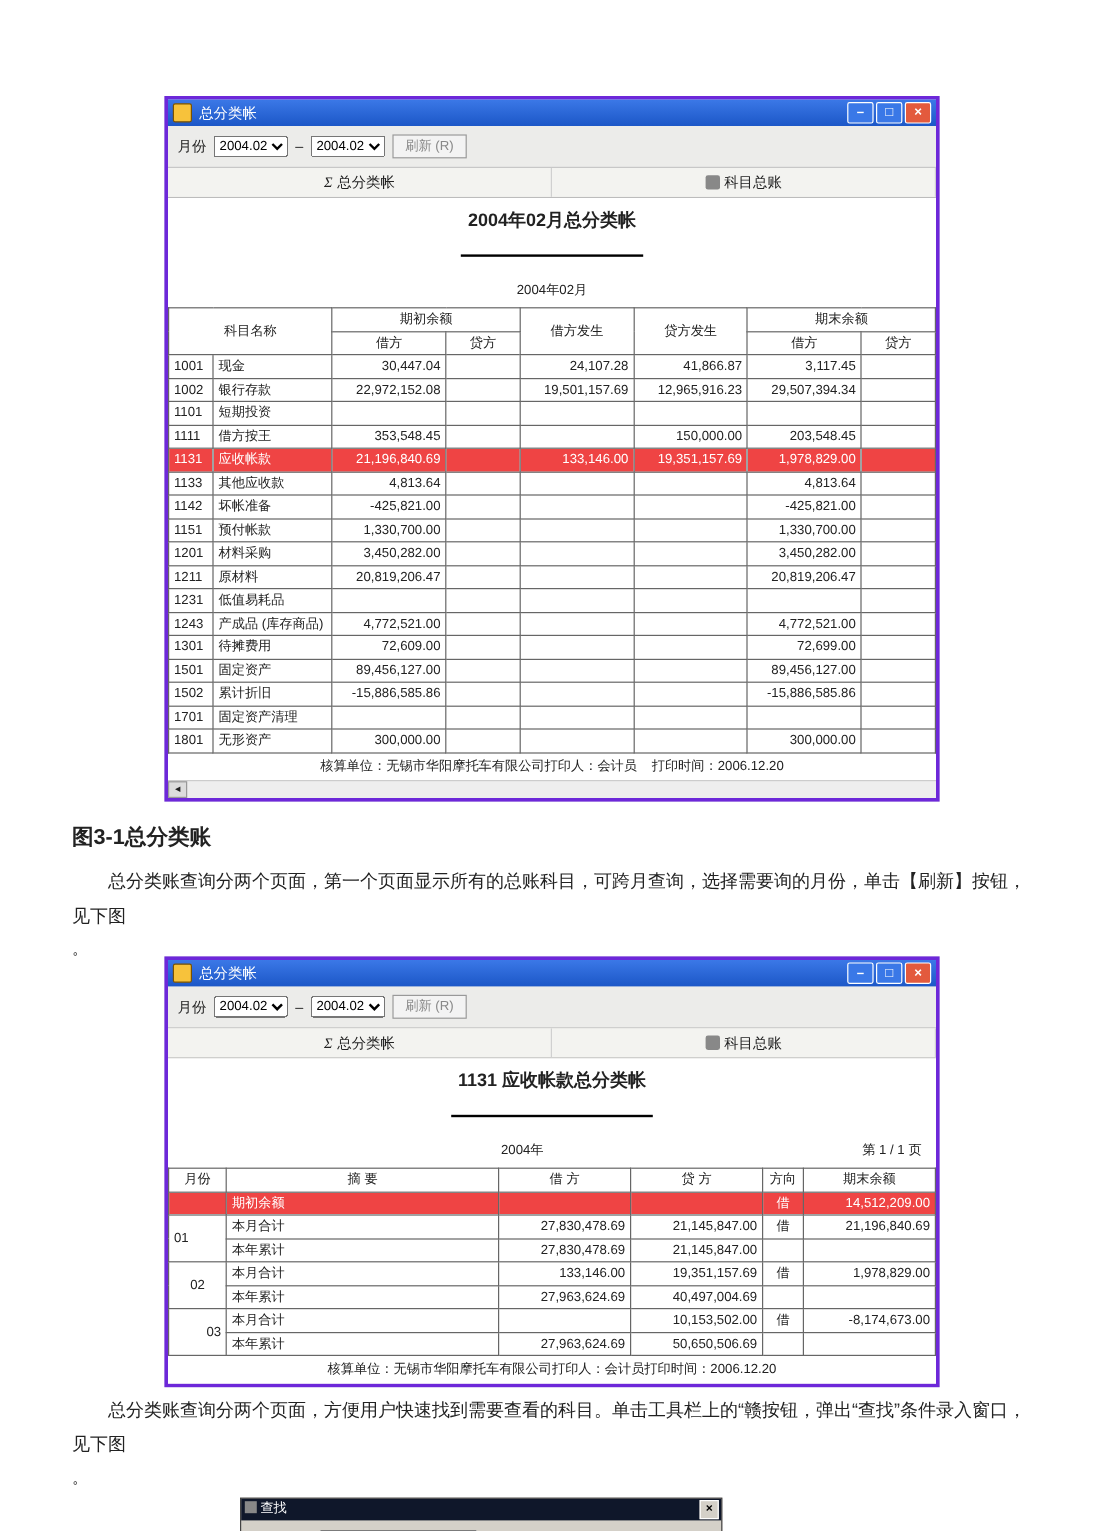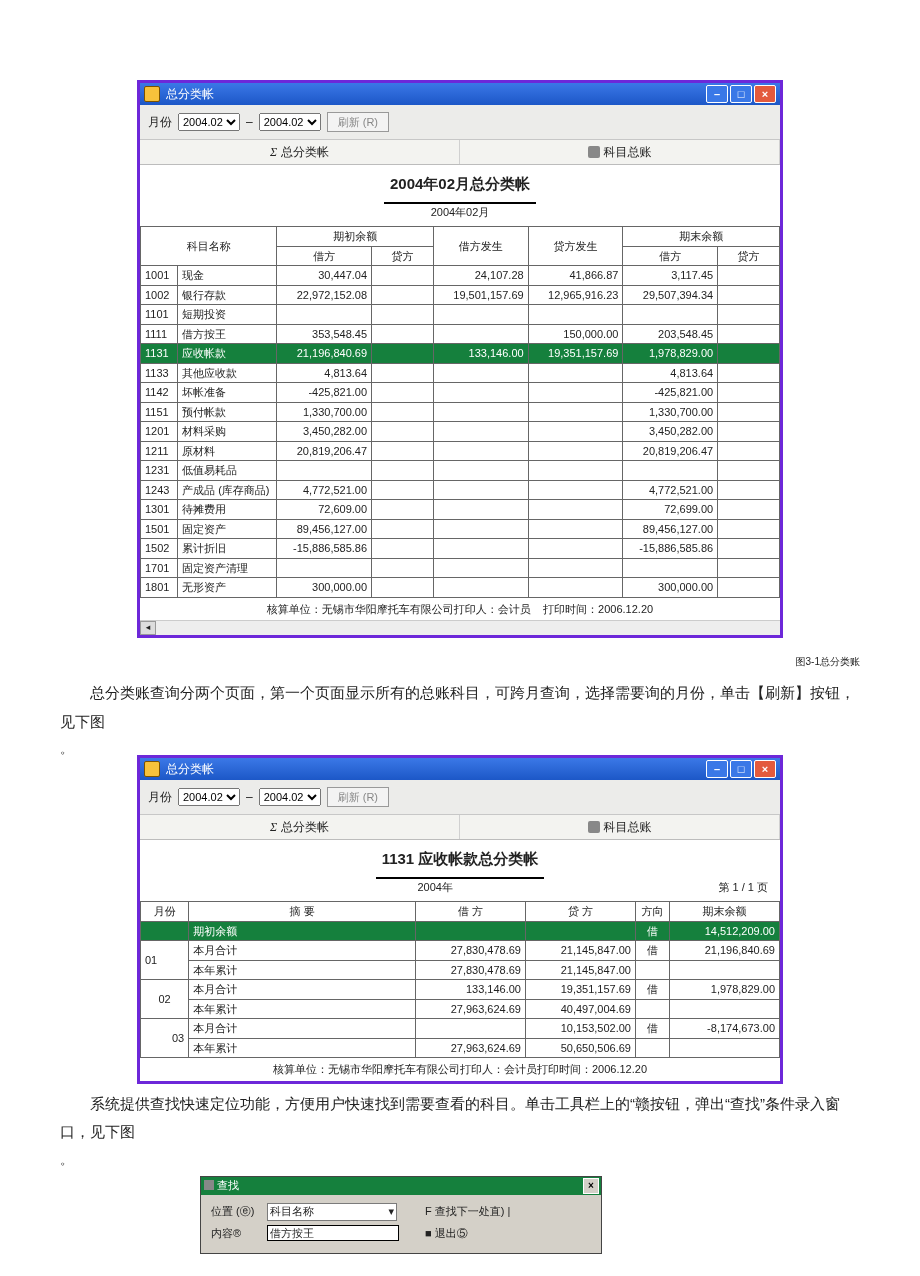--- a/index.html
+++ b/index.html
@@ -15,36 +15,36 @@
 .winbtn.max{background:#3A78E7}
 .winbtn.close{background:#E35A3D}
 .toolbar{height:28px;display:flex;align-items:center;gap:6px;padding:3px 8px;border-bottom:1px solid #c7c7c7;font-size:12px}
 .toolbar select{font-size:11px;height:18px}
 .toolbar .btn{border:1px solid #999;background:#f3f3f3;padding:1px 10px;font-size:11px;color:#888}
 .tabbar{display:flex;height:24px;border-bottom:1px solid #bcbcbc;font-size:12px}
 .tab{flex:1;display:flex;align-items:center;justify-content:center;gap:4px;border-right:1px solid #d0d0d0;background:#f3f3f0}
 .tab .sig{font-family:"Times New Roman",serif;font-style:italic}
 .tab .ticon2{display:inline-block;width:12px;height:12px;background:#888;border-radius:2px}
 .content{background:#fff;border:0;padding:6px 0 0 0}
-.rpt-title{text-align:center;font-weight:bold;font-size:15px;border-bottom:2px solid #000;display:table;margin:2px auto 0 auto;padding:0 6px 6px 6px}
+.rpt-title{text-align:center;font-weight:bold;font-size:15px;border-bottom:2px solid #000;display:table;margin:2px auto 20px auto;padding:0 6px 16px 6px}
 .rpt-sub{text-align:center;font-size:11px;margin-bottom:6px}
 table.grid{border-collapse:collapse;width:100%;font-size:11px}
 table.grid th,table.grid td{border:1px solid #666;padding:1px 4px;white-space:nowrap;overflow:hidden}
 table.grid th{font-weight:normal;text-align:center;background:#fff}
 td.rnum{text-align:right}
-tr.sel td{background:#15803d;color:#fff}
+tr.sel td{background:#ef4444;color:#fff}
 .footer{font-size:11px;padding:3px 8px;display:flex;justify-content:center}
 .scrollfoot{height:14px;background:#eee;border-top:1px solid #ccc;position:relative}
 .scrollfoot .arrow{width:14px;height:12px;border:1px solid #999;background:#ddd;display:inline-flex;align-items:center;justify-content:center;font-size:9px;position:absolute;top:0}
-.caption{text-align:right;font-weight:normal;font-size:10px;margin:16px 0 10px 0}
+.caption{text-align:left;font-weight:bold;font-size:18px;margin:16px 0 10px 0}
 .para{font-size:15px;text-indent:2em;margin:6px 0;line-height:1.9}
 .bullet{font-size:13px;line-height:1}
 
 .dialog{width:400px;margin:10px auto 0 140px;border:1px solid #444;background:#D4D0C8;font-size:12px}
-.dlg-title{height:18px;background:#15803d;color:#fff;display:flex;align-items:center;justify-content:space-between;padding:0 2px;font-size:11px}
+.dlg-title{height:18px;background:#0f172a;color:#fff;display:flex;align-items:center;justify-content:space-between;padding:0 2px;font-size:11px}
 .dlg-title .x{width:14px;height:14px;background:#D4D0C8;color:#000;border:1px solid #fff;display:flex;align-items:center;justify-content:center;font-weight:bold;font-size:10px}
 .dlg-body{padding:8px 10px;font-size:11px}
 .dlg-row{display:flex;align-items:flex-start;margin-bottom:4px;gap:8px}
 .dlg-row .lab{width:48px}
 .dropdown{position:relative;width:130px}
 .dropdown .sel{height:16px;border:1px solid #7b7b7b;background:#fff;display:flex;align-items:center;justify-content:space-between;padding:0 2px}
 .dropdown .opts{position:absolute;top:17px;left:0;width:100%;border:1px solid #000;background:#fff}
 .dropdown .opts div{padding:0 2px;line-height:14px}
 .dlg-row .act{flex:1;font-size:11px;padding-left:20px}
 </style>
@@ -409,21 +409,21 @@
           </tbody>
     </table>
     <div class="footer">
       <span>核算单位：无锡市华阳摩托车有限公司</span>
       <span>打印人：会计员</span>
       <span>打印时间：2006.12.20</span>
     </div>
   </div>
 </div>
 
-<p class="para">系统提供查找快速定位功能，方便用户快速找到需要查看的科目。单击工具栏上的“赣按钮，弹出“查找”条件录入窗口，见下图</p>
+<p class="para">总分类账查询分两个页面，方便用户快速找到需要查看的科目。单击工具栏上的“赣按钮，弹出“查找”条件录入窗口，见下图</p>
 <div class="bullet">。</div>
 
 <div class="dialog">
   <div class="dlg-title">
     <span><span style="display:inline-block;width:10px;height:10px;background:#888;margin:0 3px -1px 1px"></span><span>查找</span></span>
     <span class="x">×</span>
   </div>
   <div class="dlg-body">
     <div class="dlg-row">
       <span class="lab">位置 (ⓔ)</span>

